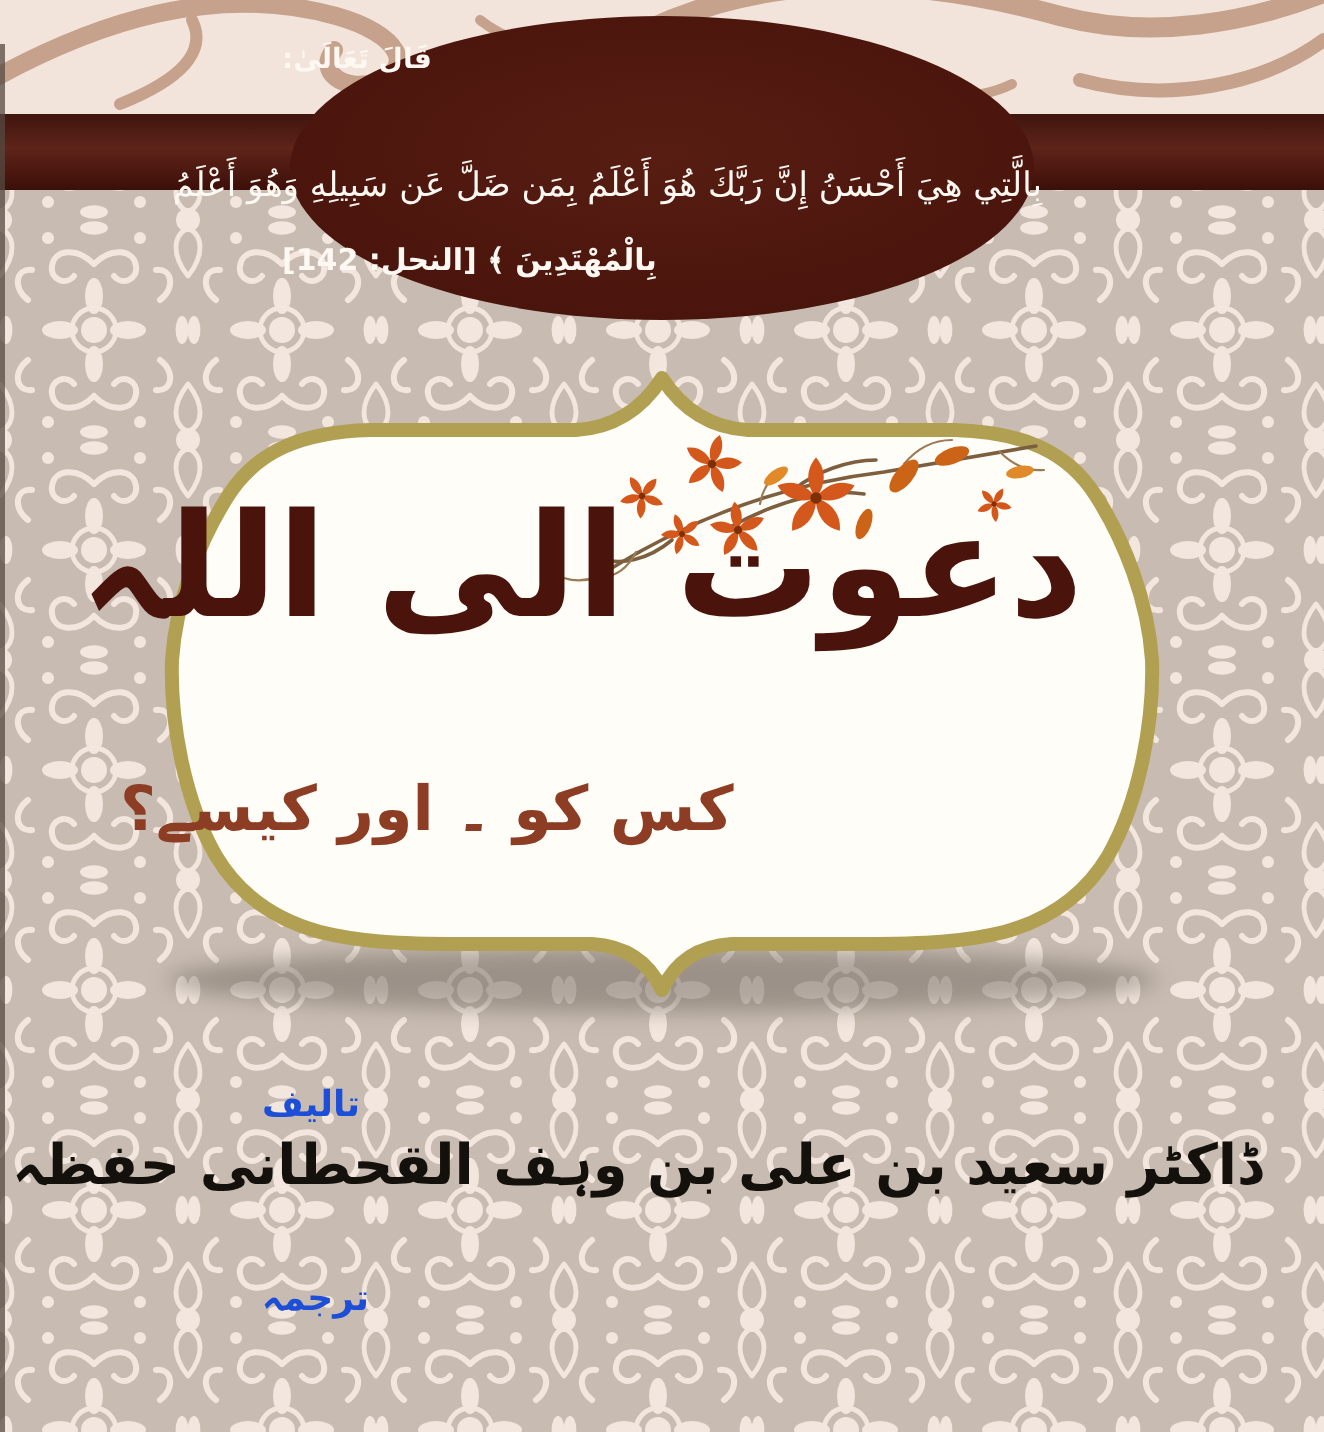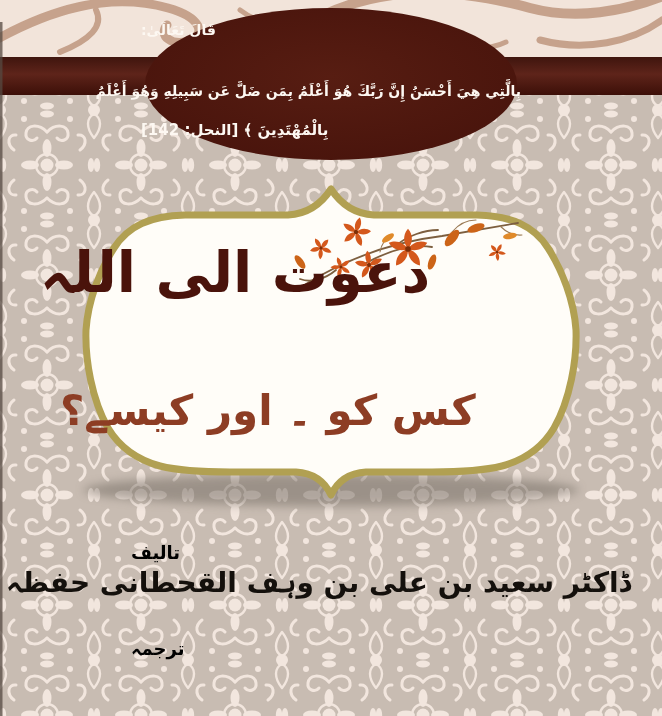--- a/index.html
+++ b/index.html
@@ -7,34 +7,34 @@
     position:relative;width:662px;height:716px;overflow:hidden;
     font-family:"DejaVu Sans",sans-serif;
     background:#c8bcb2;
   }
   .cover svg.bg{position:absolute;left:0;top:0;width:662px;height:716px;display:block;}
   .txt{position:absolute;direction:rtl;text-align:left;white-space:nowrap;}
   
   .verse{left:141px;width:380px;color:#fdf8f2;}
   .verse-intro{top:22px;font-size:14px;font-weight:bold;letter-spacing:.5px;}
   .verse-l1{top:45px;font-size:16.5px;font-weight:bold;}
-  .verse-l2{top:83px;font-size:14px;font-weight:bold;}
+  .verse-l2{top:83px;font-size:17px;font-weight:normal;}
   .verse-l3{top:121px;font-size:15px;font-weight:bold;}
   
   .main-title{
     left:40px;width:582px;top:238px;
-    font-size:56px;font-weight:bold;color:#4a130b;
+    font-size:72px;font-weight:bold;color:#4a130b;
     line-height:1.25;
   }
   .sub-title{
     left:60px;width:542px;top:386px;
-    font-size:42px;font-weight:bold;color:#8d3d24;
+    font-size:31px;font-weight:bold;color:#8d3d24;
   }
   
-  .credit-label{left:131px;width:400px;font-size:18px;font-weight:bold;color:#000000;}
+  .credit-label{left:131px;width:400px;font-size:18px;font-weight:bold;color:#1d4ed8;}
   .credit-name{left:31px;width:600px;font-size:28px;font-weight:bold;color:#14100c;}
   .author-label{top:542px;}
   .author-name{top:566px;}
   .translator-label{top:638px;}
   .translator-name{top:666px;}
 </style>
 </head>
 <body>
 
 <div class="cover">

